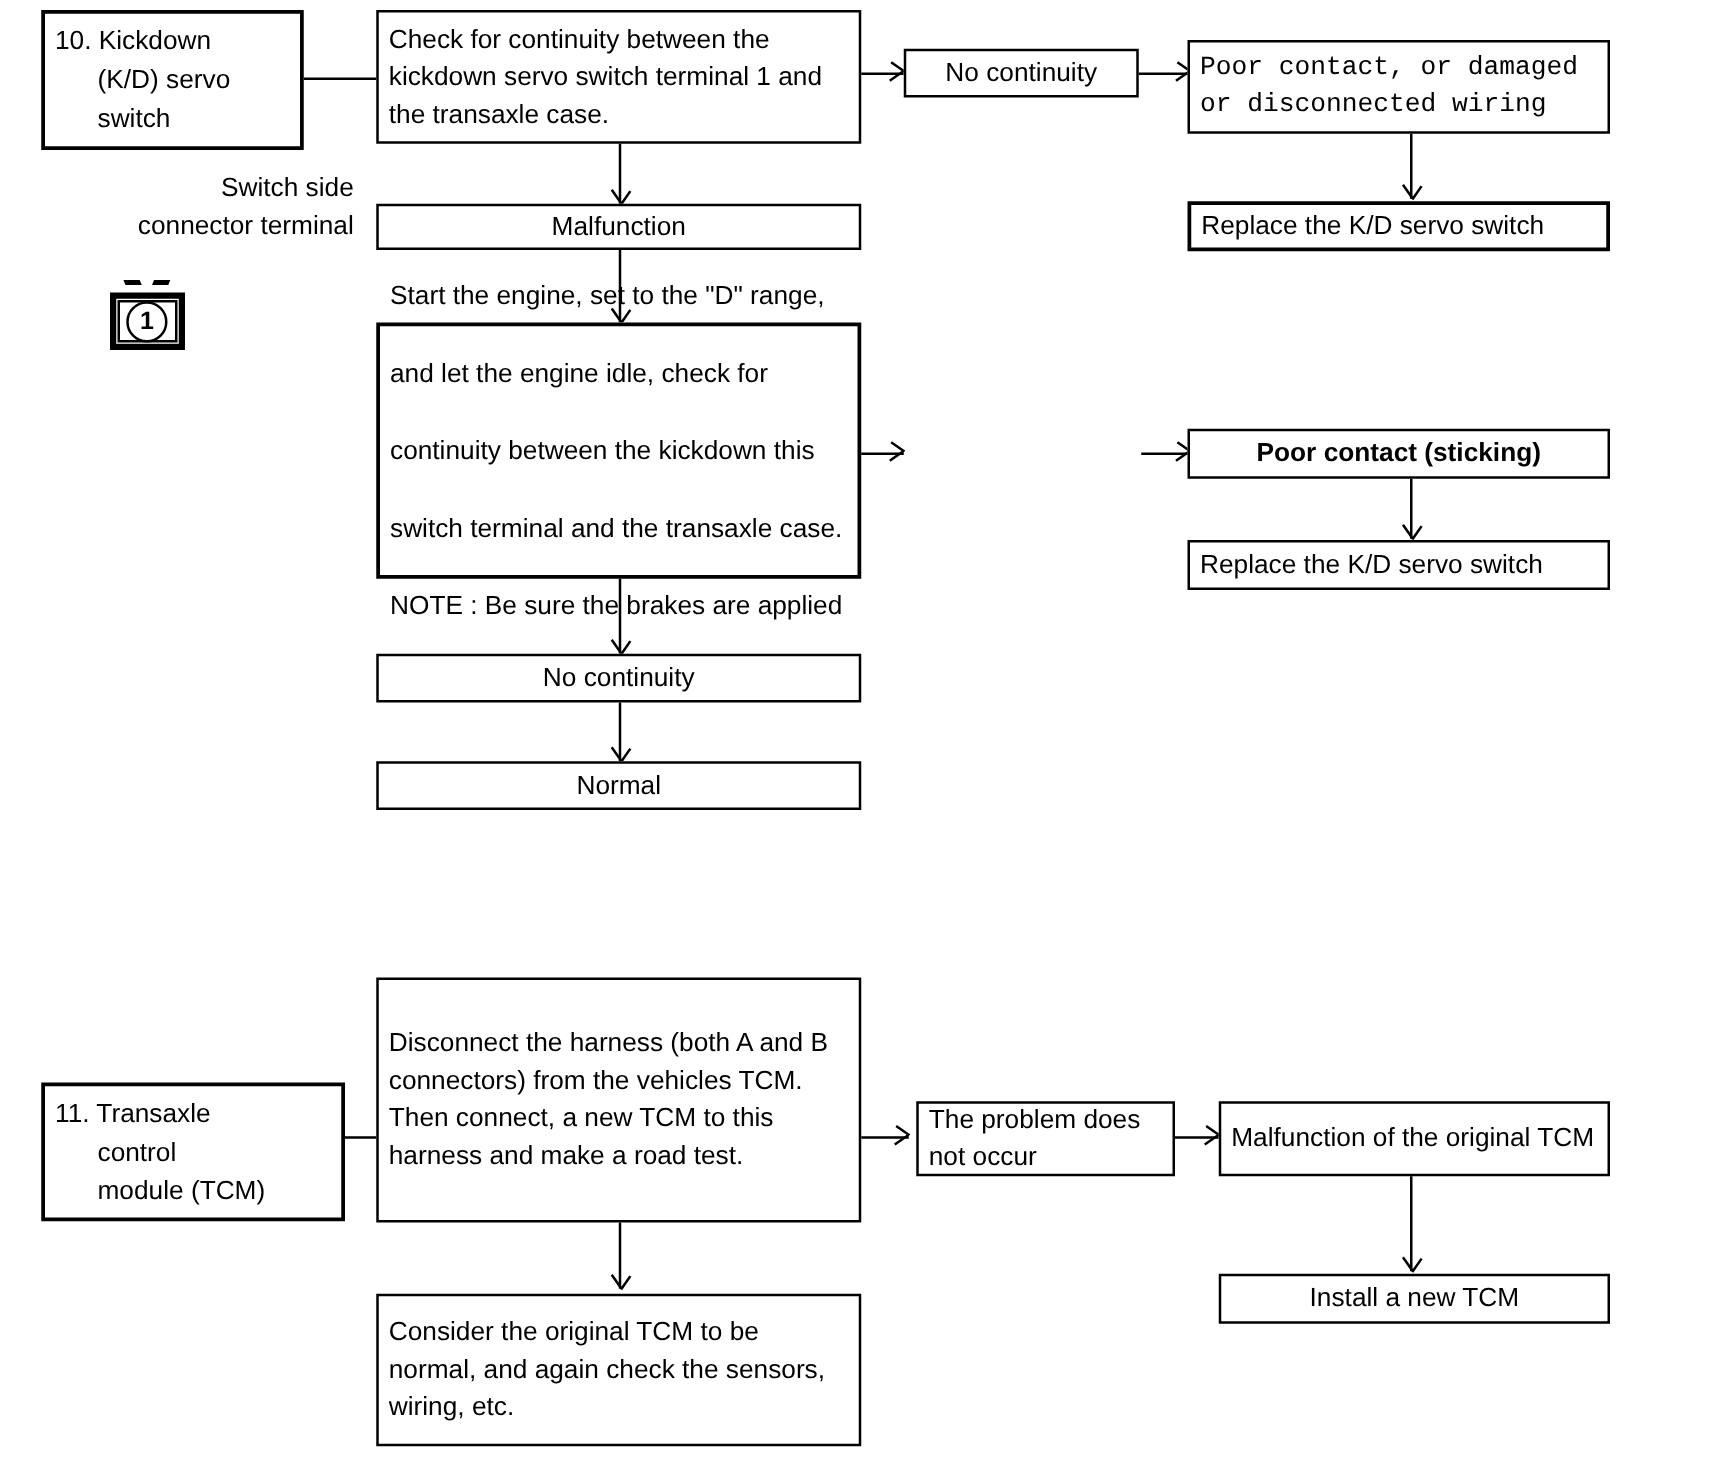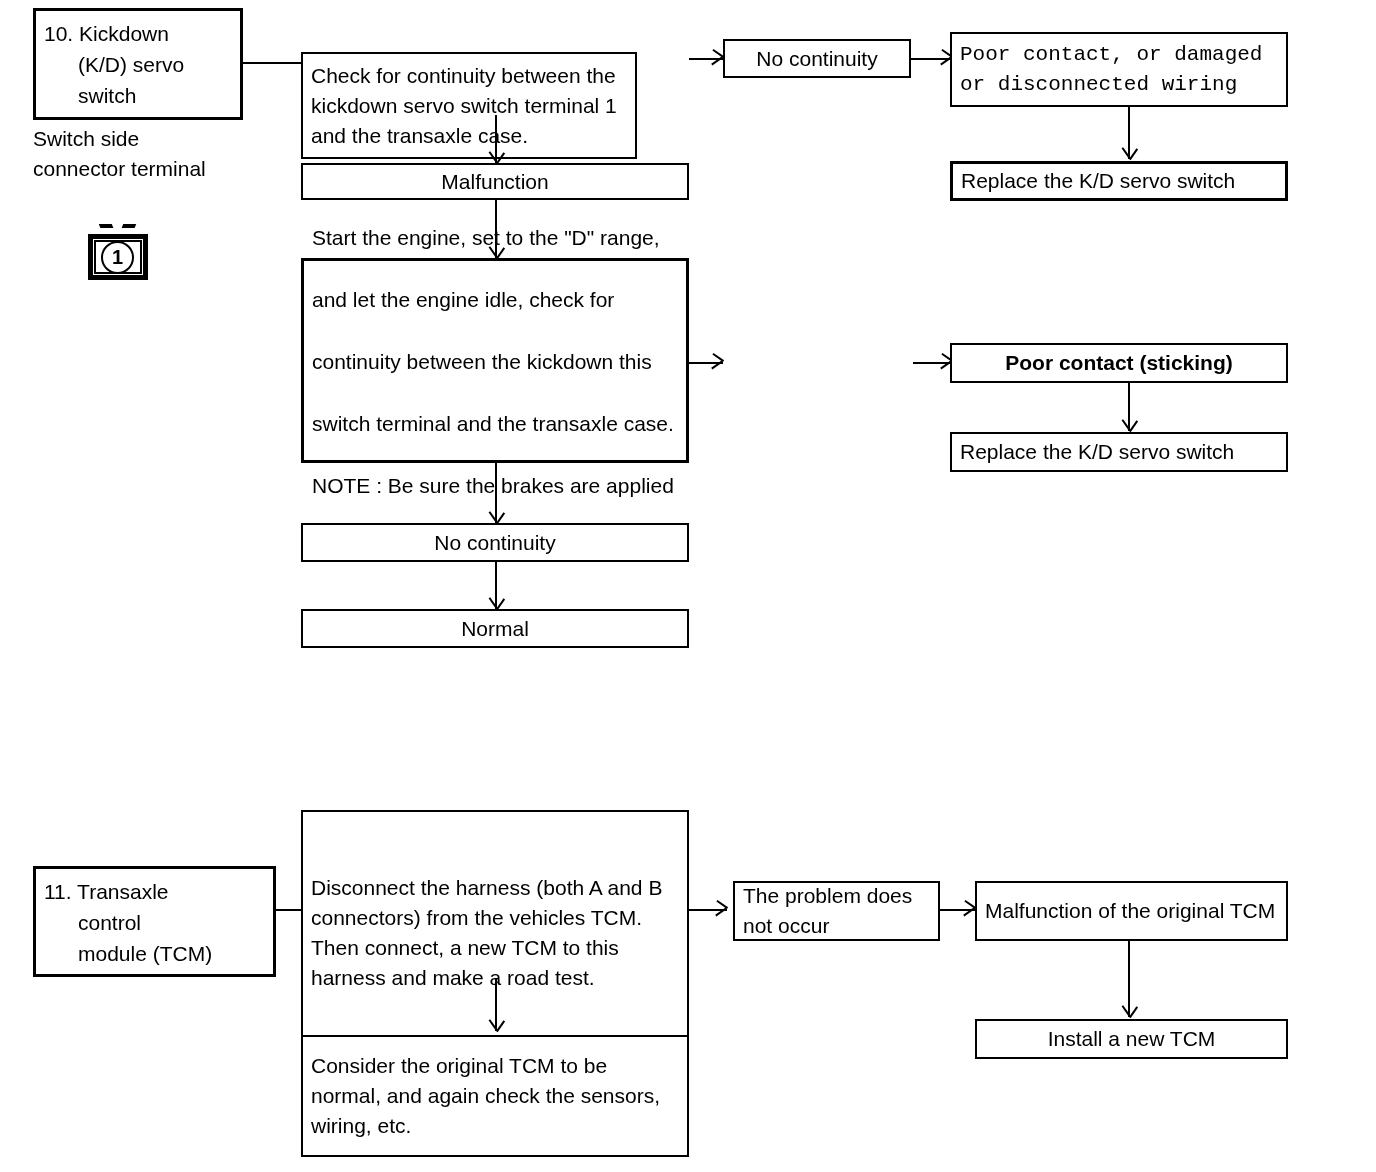--- a/index.html
+++ b/index.html
@@ -137,34 +137,34 @@
 <body>
 
 <div id="canvas">
 
   <div class="box thick bold left" style="left:33px; top:8px; width:210px; height:112px;">
     <div class="inner"><span class="hangtext">10. Kickdown
 (K/D) servo
 switch</span></div>
   </div>
 
-  <div class="label" style="left:33px; top:124px; width:250px;">Switch side
+  <div class="label" style="left:33px; top:136px; width:250px;text-align:right;">Switch side
 connector terminal</div>
 
   <div class="terminal-icon" style="left:88px; top:224px;">
     <div class="tab-l"></div>
     <div class="tab-r"></div>
     <div class="outer"></div>
     <div class="midline"></div>
     <div class="circ">1</div>
   </div>
 
   <div class="hline" style="left:243px; top:62px; width:59px;"></div>
 
-  <div class="box left" style="left:301px; top:8px; width:336px; height:107px;margin-top:44px;">
+  <div class="box left" style="left:301px; top:8px; width:388px; height:107px;">
     <div class="inner">Check for continuity between the kickdown servo switch terminal 1 and the transaxle case.</div>
   </div>
 
   <div class="vline" style="left:495px; top:115px; height:48px;"></div>
   <div class="arrow-down" style="left:496px; top:163px;"></div>
 
   <div class="box center" style="left:301px; top:163px; width:388px; height:37px;">
     <div class="inner">Malfunction</div>
   </div>
 
@@ -235,21 +235,21 @@
   </div>
 
   <div class="box thick bold left" style="left:33px; top:866px; width:243px; height:111px;">
     <div class="inner"><span class="hangtext">11. Transaxle
 control
 module (TCM)</span></div>
   </div>
 
   <div class="hline" style="left:276px; top:909px; width:27px;"></div>
 
-  <div class="box left" style="left:301px; top:782px; width:388px; height:246px;margin-top:28px;">
+  <div class="box left" style="left:301px; top:782px; width:388px; height:196px;">
     <div class="inner">Disconnect the harness (both A and B connectors) from the vehicles TCM.
 Then connect, a new TCM to this harness and make a road test.</div>
   </div>
 
   <div class="vline" style="left:495px; top:978px; height:53px;"></div>
   <div class="arrow-down" style="left:496px; top:1031px;"></div>
 
   <div class="box left" style="left:301px; top:1035px; width:388px; height:122px;">
     <div class="inner">Consider the original TCM to be normal, and again check the sensors, wiring, etc.</div>
   </div>

